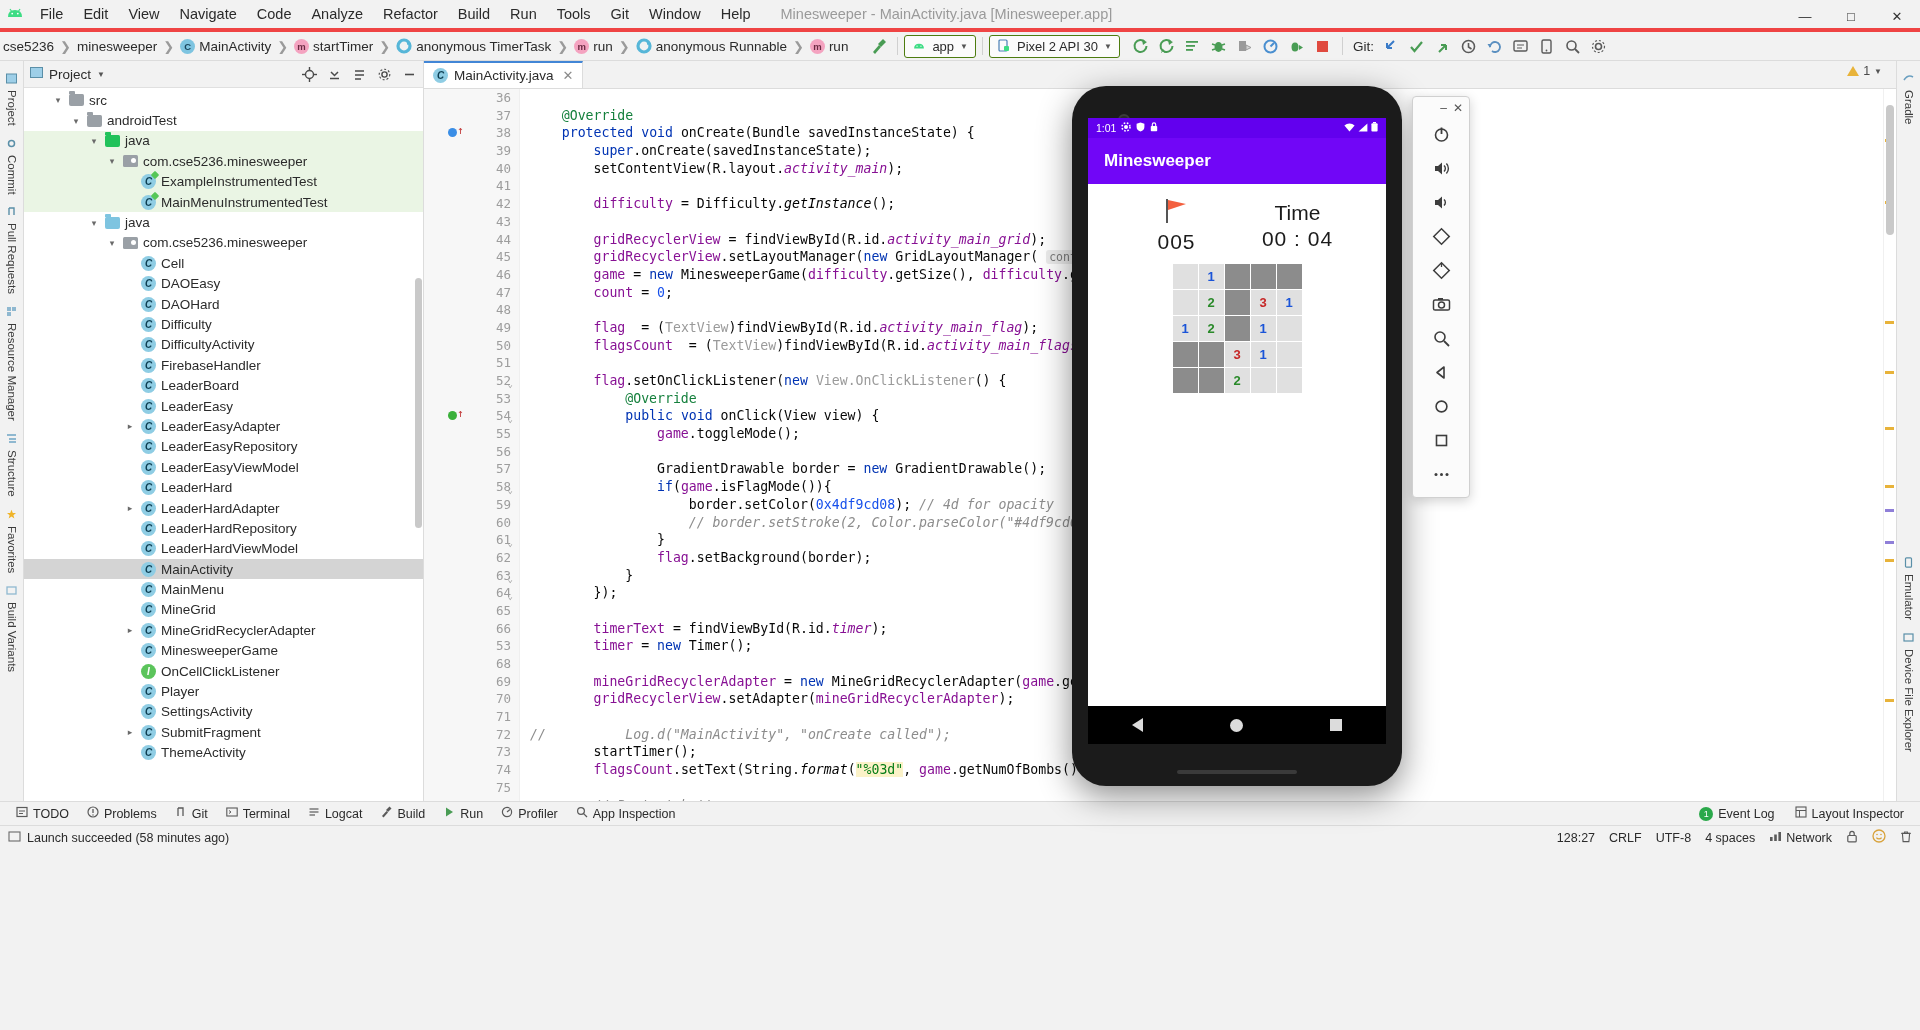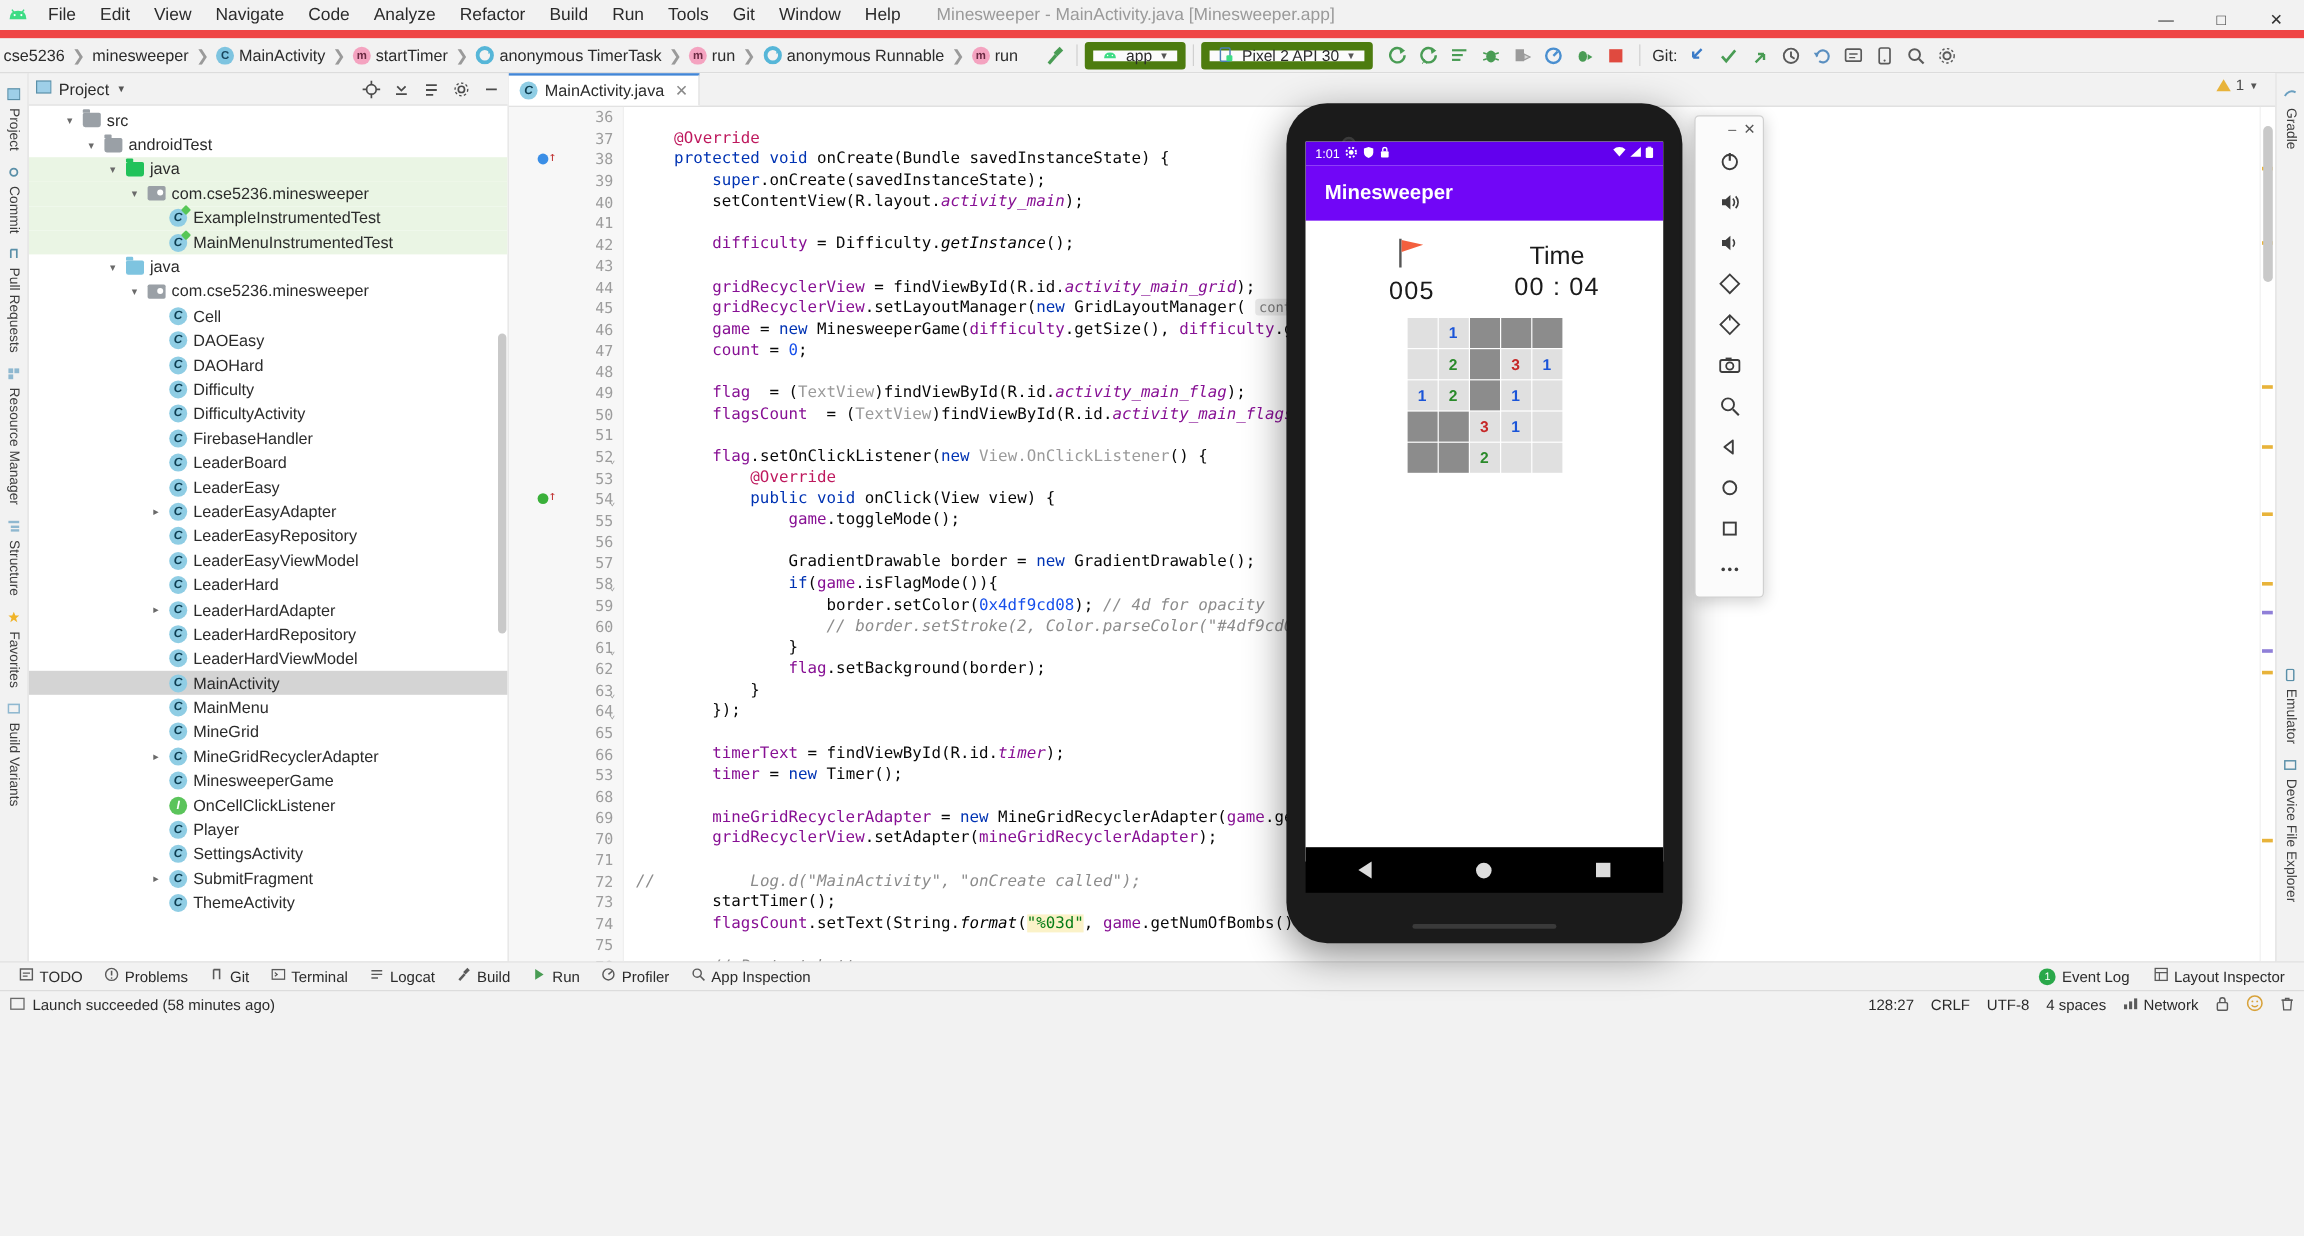--- a/index.html
+++ b/index.html
@@ -6,21 +6,21 @@
   html, body {
     width: 1920px; height: 1030px;
     font-family: "Liberation Sans", sans-serif;
     background: #f2f2f2; overflow: hidden;
   }
   .app { position: relative; width: 1920px; height: 1030px; }
 
   
   .titlebar {
     height: 32px; background: #f2f2f2; display: flex; align-items: center;
-    border-bottom: 7px solid #ef4444; position: relative;
+    border-bottom: 4px solid #ef4444; position: relative;
   }
   .android-logo { width: 30px; display:flex; align-items:center; justify-content:center; }
   .android-logo svg { display:block; }
   .menu { display: flex; align-items: center; gap: 0px; }
   .menu-item {
     font-size: 14.5px; color: #2b2b2b; padding: 4px 10px; cursor: default; white-space: nowrap;
   }
   .win-title {
     font-size: 14.5px; color: #9a9a9a; margin-left: 20px; white-space: nowrap;
   }
@@ -37,21 +37,21 @@
   .sep { color: #9a9a9a; font-size: 13px; padding: 0 3px; }
   .badge {
     width: 15px; height: 15px; border-radius: 50%; display: inline-flex;
     align-items: center; justify-content: center; font-size: 9.5px; color: #fff; font-weight: bold;
   }
   .badge.c { background: #7ec4e0; color:#19455c;}
   .badge.m { background: #f4a3c0; color:#6b2a42;}
   .lambda-icon { width:16px;height:16px; }
   .tb-sep { width:1px; height:18px; background:#d0d0d0; margin:0 6px; }
   .chip {
-    display:flex; align-items:center; gap:6px; border:7px solid #4d7c0f; border-radius:3px;
+    display:flex; align-items:center; gap:6px; border:1px solid #4d7c0f; border-radius:3px;
     background:#fbfbfb; height:23px; padding:0 7px; font-size:13px; color:#2b2b2b; white-space:nowrap;
   }
   .caret { font-size:8px; color:#555; }
   .tb-icon { width:26px; height:23px; display:flex; align-items:center; justify-content:center; }
   .git-label { font-size:13.5px; color:#2b2b2b; margin:0 4px; }
 
   
   .body-row { display: flex; height: 740px; }
 
   
@@ -124,21 +124,21 @@
   .bp.blue{ background:#3a8ee6; }
   .bp.green{ background:#3ab03a; }
   .bp-arrow{ position:absolute; left:33px; top:1px; color:#c23b3b; font-size:11px; line-height:11px;}
   .fold { position:absolute; right:6px; top:4px; width:9px; height:9px; color:#9a9a9a; font-size:9px; }
   .code {
     flex:1; font-family:"DejaVu Sans Mono", monospace; font-size:13.2px; line-height:17.7px;
     white-space:pre; padding-left:10px; overflow:hidden; color:#080808;
   }
   .ln { height:17.7px; }
   .k  { color:#0033b3; }        
-  .an { color:#be185d; }        
+  .an { color:#15803d; }        
   .fld{ color:#871094; }        
   .cst{ color:#871094; font-style:italic; }
   .str{ color:#067d17; }
   .num{ color:#1750eb; }
   .cm { color:#8c8c8c; font-style:italic;text-align:right; }
   .gr { color:#9a9a9a; }
   .hint { background:#ebebeb; color:#7a7a7a; border-radius:3px; padding:0 3px; font-size:11.5px; font-style:normal;}
 
   
   .markers { width:13px; background:#fff; flex:none; position:relative; border-left:1px solid #f0f0f0;}

